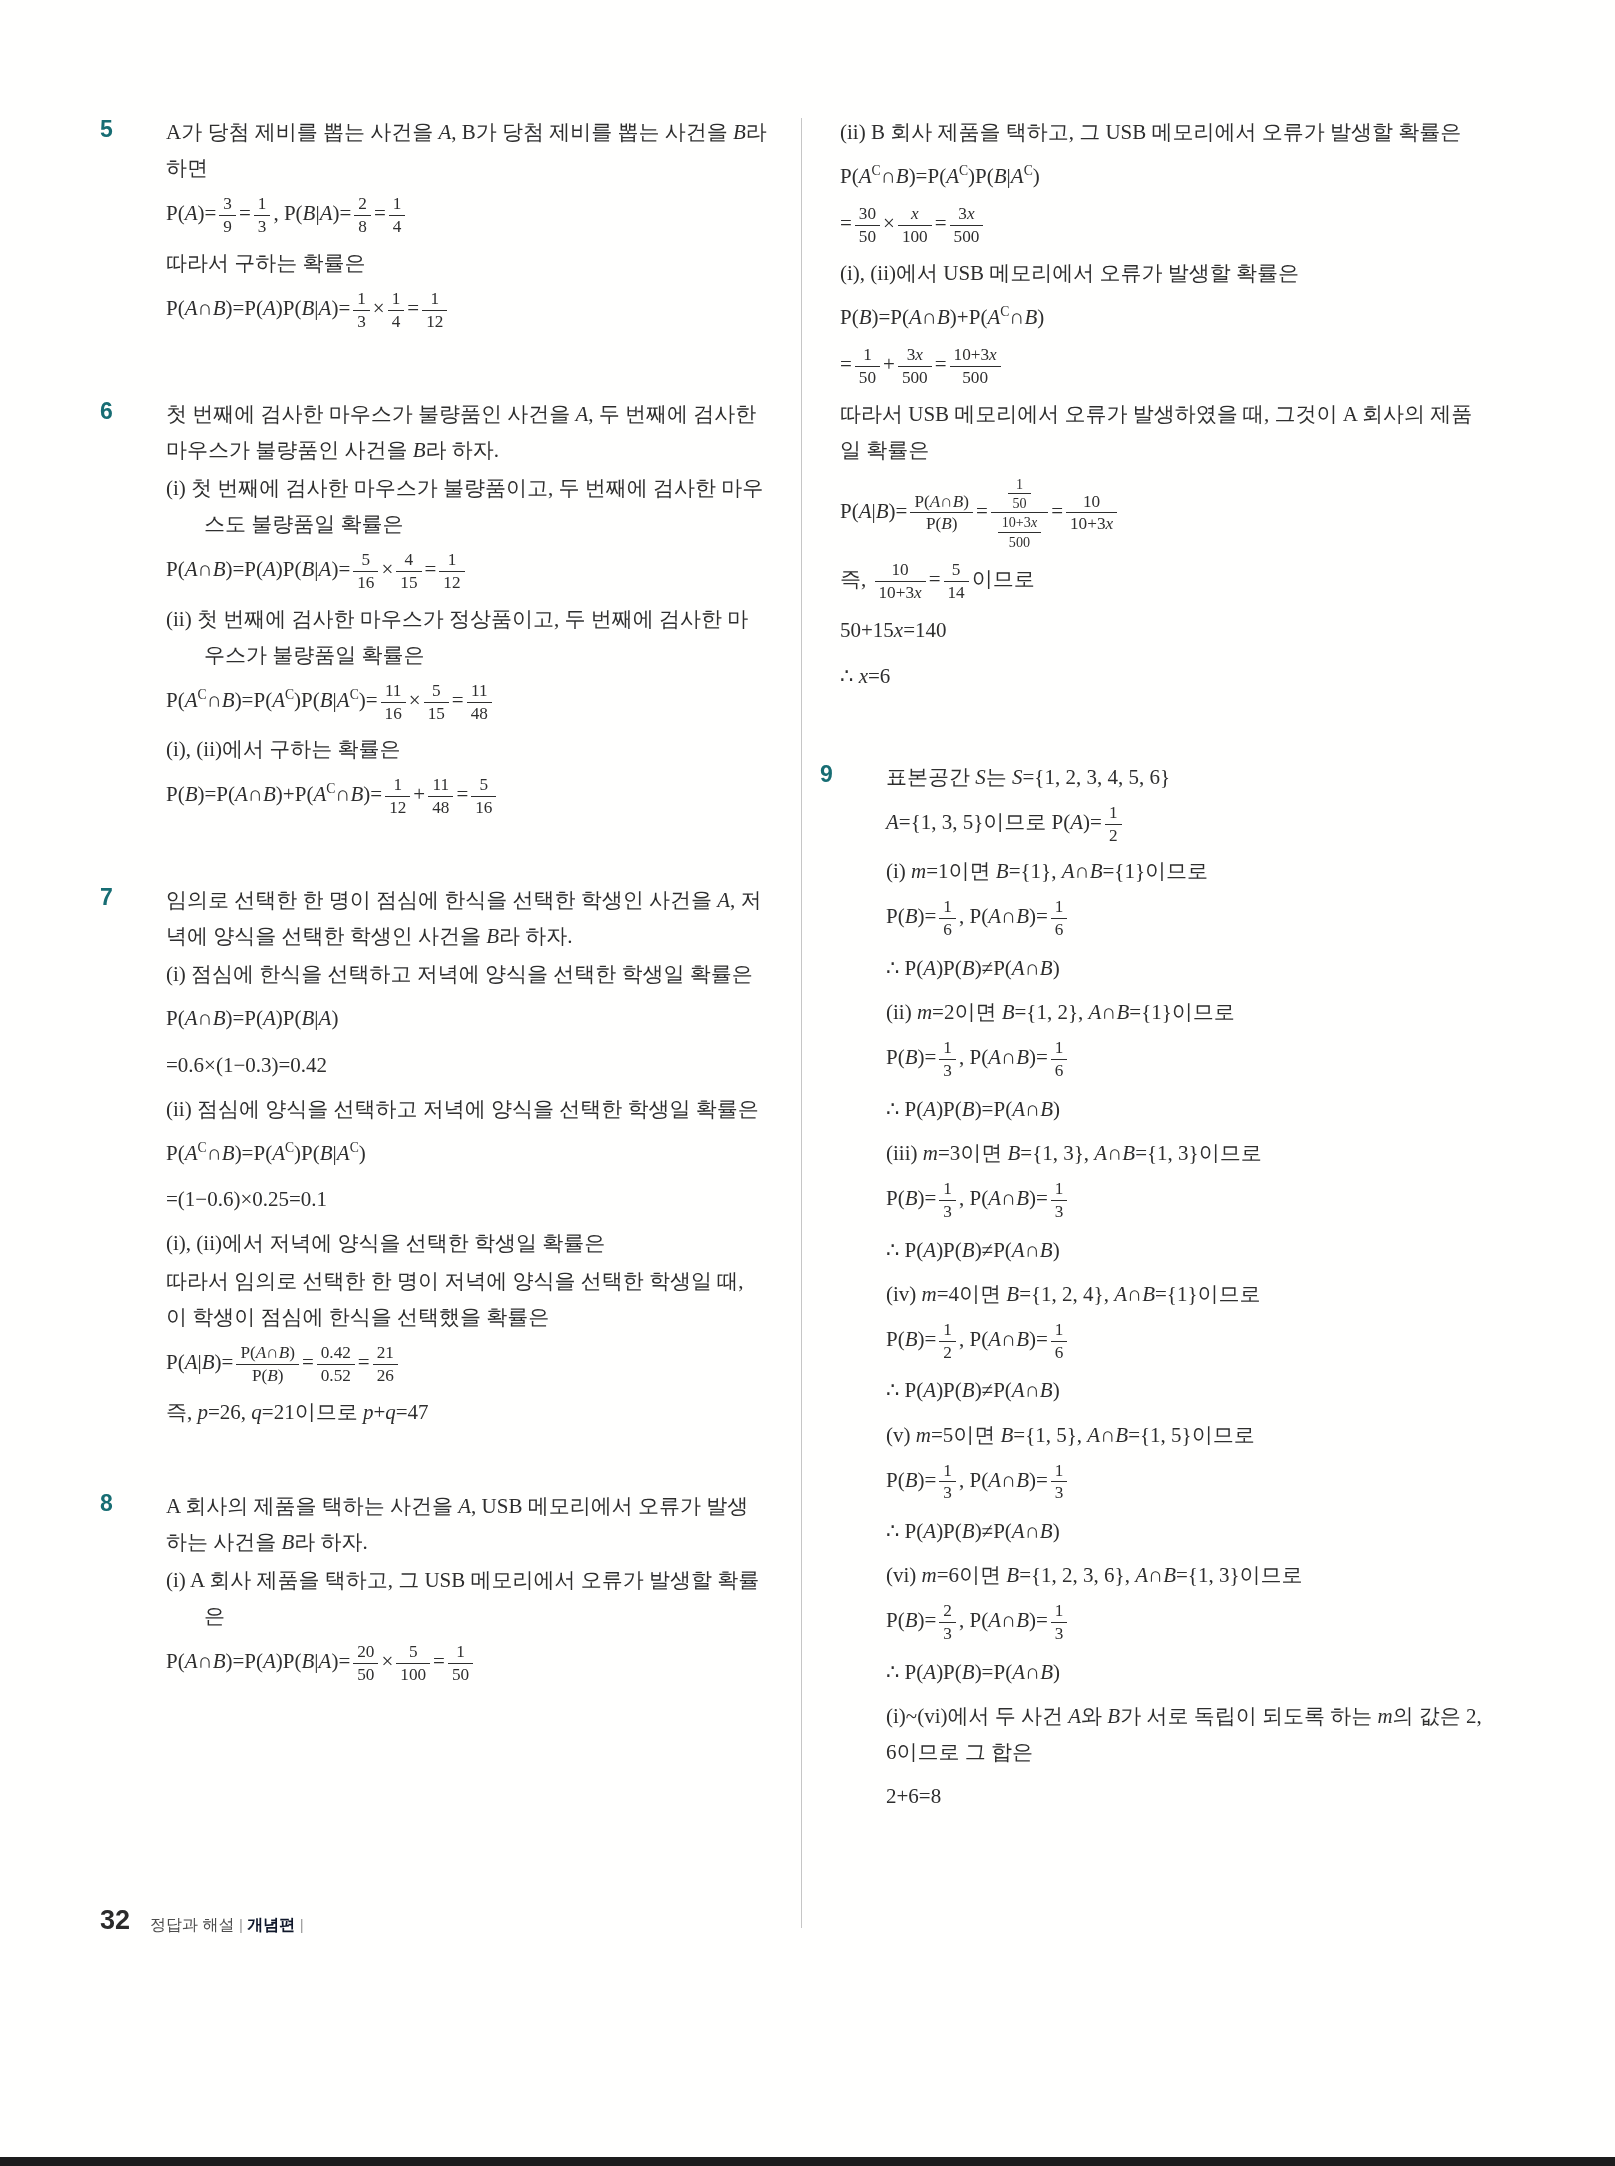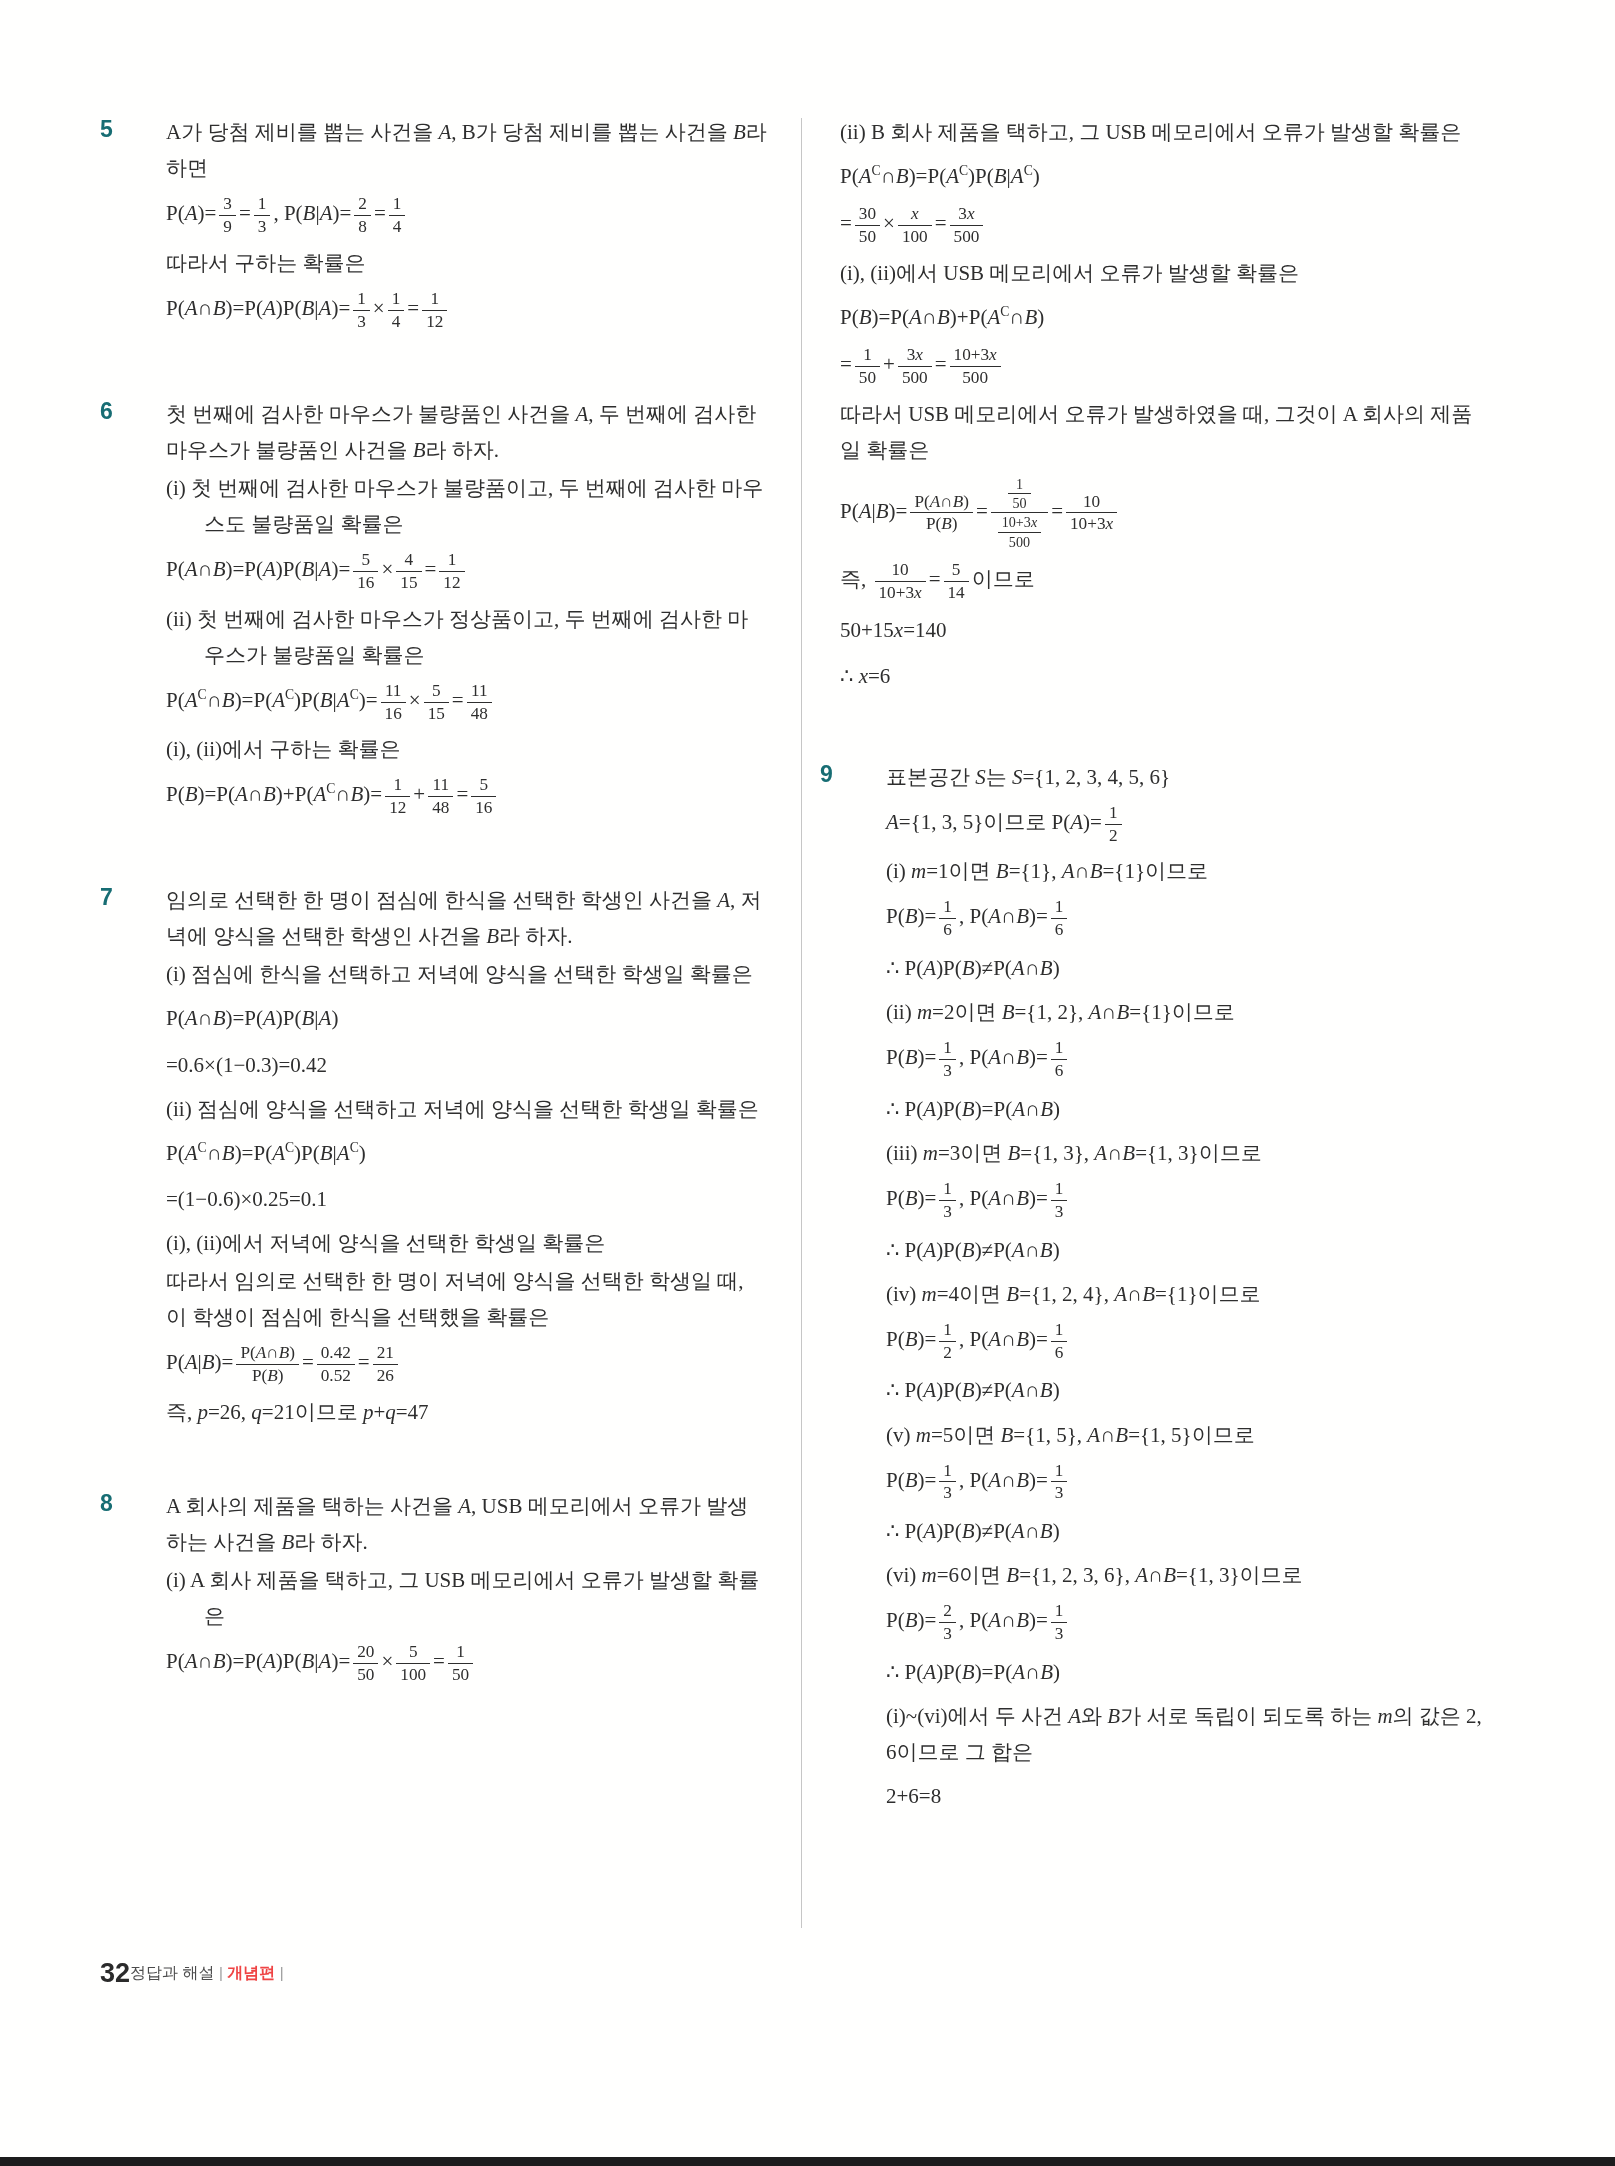--- a/index.html
+++ b/index.html
@@ -42,33 +42,33 @@
   .frac {
     display:inline-block; text-align:center; vertical-align:middle;
     margin:0 3px; line-height:1.15;
   }
   .frac > .num {
     display:block; border-bottom:1.4px solid currentColor;
     padding:0 4px 1px; font-size:0.82em;
   }
   .frac > .den { display:block; padding:1px 4px 0; font-size:0.82em; }
   .footer {
-    position:absolute; left:100px; top:1958px;
-    display:flex; align-items:center; gap:0;
+    position:absolute; left:100px; top:1905px;
+    display:flex; align-items:flex-end; gap:20px;
   }
   .footer .pageno {
     font-family:"Liberation Sans","DejaVu Sans",sans-serif;
     font-weight:bold; font-size:27px; color:#2b2b2b;
   }
   .footer .flabel {
     font-family:"Liberation Sans","DejaVu Sans",sans-serif;
     font-size:16px; color:#4c4c4c;
   }
   .footer .fbar { color:#9a9a9a; font-size:15px; }
-  .footer .fbook { font-weight:bold; color:#ef4444; }
+  .footer .fbook { font-weight:bold; color:#0f172a; }
   .bottom-bar {
     position:absolute; left:0; bottom:0; width:100%; height:9px;
     background:#1d1d1d;
   }
 </style>
 </head>
 <body>
 
 <div class="page">
   <div class="col col-left">

